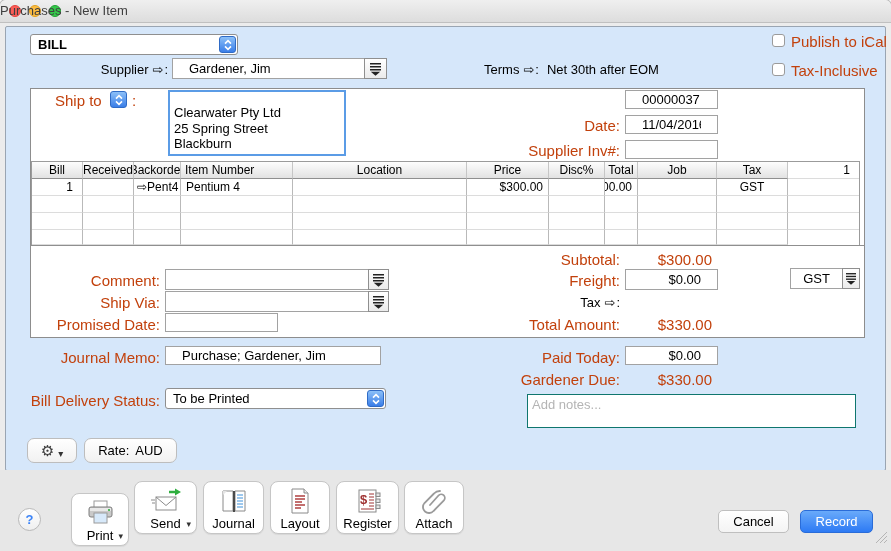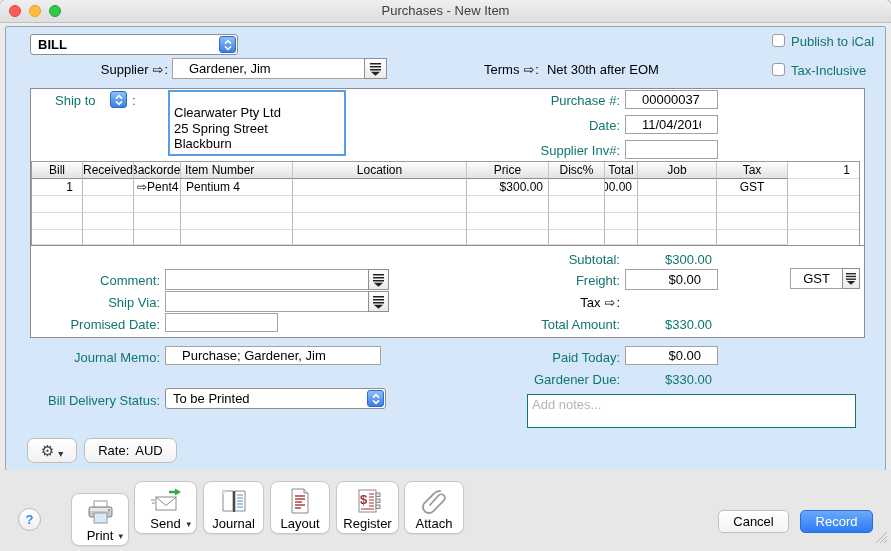--- a/index.html
+++ b/index.html
@@ -1,32 +1,32 @@
 <!DOCTYPE html>
 <html><head>
 <meta charset="utf-8">
 <style>
   html,body{margin:0;padding:0;background:#f5f5f5;}
   .win{position:relative;width:891px;height:551px;background:#ececec;font-family:"Liberation Sans",sans-serif;
        overflow:hidden;border-radius:6px 6px 0 0;box-shadow:0 0 0 1px #bbb;}
   
   .titlebar{position:absolute;left:0;top:0;width:891px;height:22px;
             background:linear-gradient(#efefef,#dddddd);border-bottom:1px solid #c0c0c0;}
-  .title{position:absolute;left:0;right:0;top:3px;text-align:center;font-size:13px;color:#3f3f3f;}
+  .title{position:absolute;left:0;right:0;top:3px;text-align:left;font-size:13px;color:#3f3f3f;}
   .tl{position:absolute;top:5px;width:12px;height:12px;border-radius:50%;box-sizing:border-box;}
   .tl.red{left:9px;background:#fc5d57;border:1px solid #e2443e;}
   .tl.yel{left:29px;background:#fdbc40;border:1px solid #dfa023;}
   .tl.grn{left:49px;background:#34c84a;border:1px solid #23a135;}
   
   .bluepanel{position:absolute;left:5px;top:26px;width:879px;height:443px;background:#d6e7fa;
              border:1px solid #9aa5b2;border-radius:2px;}
   .whitepanel{position:absolute;left:30px;top:88px;width:835px;height:250px;background:#fff;border:1px solid #8d8d8d;box-sizing:border-box;}
   .footerbar{position:absolute;left:0;top:470px;width:891px;height:81px;background:#e7e7e7;}
   
-  .lbl{position:absolute;font-size:13px;color:#0f766e;height:17px;line-height:17px;white-space:nowrap;}
+  .lbl{position:absolute;font-size:15px;color:#c2410c;height:17px;line-height:17px;white-space:nowrap;}
   .lbl.r{text-align:right;}
   .grp{position:absolute;display:flex;align-items:center;height:17px;font-size:13px;white-space:nowrap;}
   .grp.end{justify-content:flex-end;}
   .arrow{font-size:13px;margin:0 1px 0 4px;}
   .tf{position:absolute;background:#fff;border:1px solid #a2a2a2;font:13px "Liberation Sans",sans-serif;
       padding:0 16px;box-sizing:border-box;color:#000;}
   .tf.num{text-align:right;}
   .combo{position:absolute;background:linear-gradient(#ffffff,#ebebeb);border:1px solid #8f8f8f;
          display:flex;align-items:center;justify-content:center;box-sizing:border-box;padding:0;cursor:default;}
   .popup{position:absolute;background:#fff;border:1px solid #8f8f8f;border-radius:3px;box-sizing:border-box;
@@ -137,21 +137,20 @@
     <svg width="10" height="12" viewBox="0 0 10 12">
         <path d="M2 4.6 L5 1.6 L8 4.6 M2 7.4 L5 10.4 L8 7.4" stroke="#fff" stroke-width="1.6" fill="none"></path>
       </svg>
   </span>
   <span class="lbl" style="left:132px;top:92px;">:</span>
   <textarea class="addr" spellcheck="false" style="">Clearwater Pty Ltd
 25 Spring Street
 Blackburn
 VIC, 3130</textarea>
 
-  <span class="lbl r" style="left:470px;top:92px;width:150px;">Purchase #:</span>
   <input class="tf" style="left: 625px; top: 90px; width: 93px; height: 19px;" value="00000037">
   <span class="lbl r" style="left:470px;top:117px;width:150px;">Date:</span>
   <input class="tf" style="left: 625px; top: 115px; width: 93px; height: 19px;" value="11/04/2016">
   <span class="lbl r" style="left:470px;top:142px;width:150px;">Supplier Inv#:</span>
   <input class="tf" style="left: 625px; top: 140px; width: 93px; height: 19px;" value="">
 
   <div class="grid">
     <div class="th">Bill</div>
     <div class="th">Received</div>
     <div class="th">Backorder</div>

